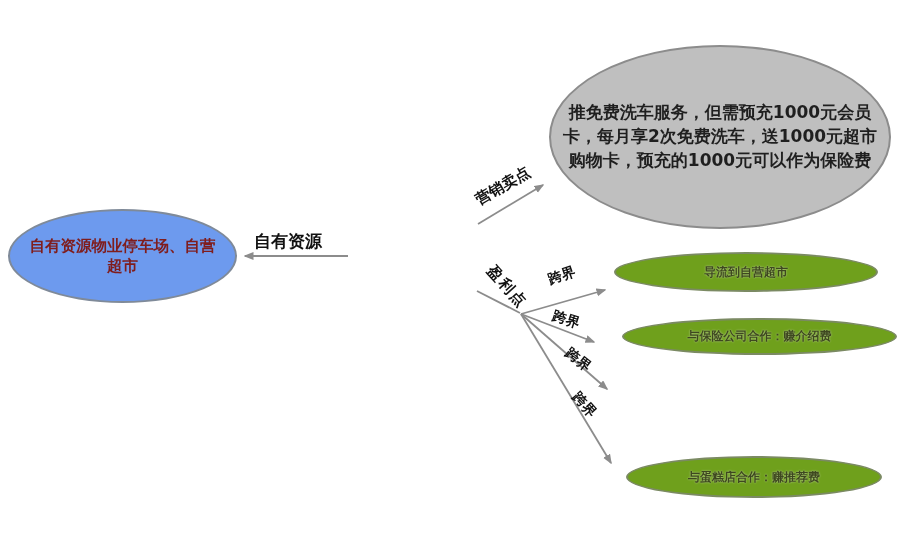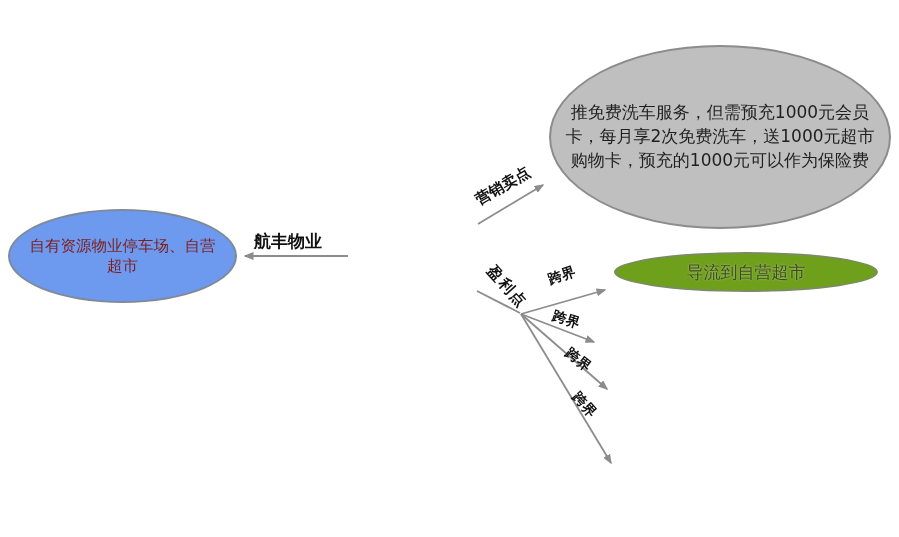--- a/index.html
+++ b/index.html
@@ -15,21 +15,21 @@
 
   .node {
     position: absolute;
     display: flex;
     align-items: center;
     justify-content: center;
     text-align: center;
     box-sizing: border-box;
     color: #1a1a1a;
   }
-  .ellipse { border-radius: 50%; }
+  .ellipse { border-radius: 50%; font-weight: bold; }
 
   .node-center {
     left: 349px; top: 213px; width: 128px; height: 78px;
     background: #d4d92b;
     border: 2px solid #8f9054;
     font-size: 23px; font-weight: bold; color: #262626;
     letter-spacing: 1px;
   }
   .node-left {
     left: 8px; top: 209px; width: 229px; height: 94px;
@@ -43,21 +43,21 @@
     left: 549px; top: 45px; width: 342px; height: 184px;
     background: #bfbfbf;
     border: 2px solid #8c8c8c;
     font-size: 17px; color: #1f1f1f;
   }
   .node-marketing .txt { width: 324px; line-height: 1.4; }
 
   .node-green {
     background: #6fa01c;
     border: 2px solid #7b8a63;
-    font-size: 17px;
+    font-size: 12px;
     color: #3e481f;
     text-shadow: 0 0 2px rgba(255,255,255,0.55);
   }
   .node-green .txt { line-height: 1.2; white-space: nowrap; }
   .node-g1 { left: 614px; top: 252px; width: 264px; height: 40px; }
   .node-g2 { left: 622px; top: 318px; width: 275px; height: 37px; }
   .node-g3 { left: 626px; top: 386px; width: 246px; height: 40px; }
   .node-g4 { left: 626px; top: 456px; width: 256px; height: 42px; }
 
   .edge-label {
@@ -100,22 +100,28 @@
   </div>
 
 
   <div class="node node-marketing ellipse">
     <span class="txt">推免费洗车服务，但需预充1000元会员卡，每月享2次免费洗车，送1000元超市购物卡，预充的1000元可以作为保险费</span>
   </div>
 
   <div class="node node-green node-g1 ellipse">
     <span class="txt">导流到自营超市</span>
   </div>
+  <div class="node node-green node-g2 ellipse">
+    <span class="txt">与保险公司合作：赚介绍费</span>
+  </div>
+  <div class="node node-green node-g4 ellipse">
+    <span class="txt">与蛋糕店合作：赚推荐费</span>
+  </div>
 
-  <div class="edge-label lbl-own">航丰物业</div>
+  <div class="edge-label lbl-own">自有资源</div>
   <div class="edge-label lbl-marketing">营销卖点</div>
   <div class="edge-label lbl-profit">盈利点</div>
   <div class="edge-label lbl-cross lbl-c1">跨界</div>
   <div class="edge-label lbl-cross lbl-c2">跨界</div>
   <div class="edge-label lbl-cross lbl-c3">跨界</div>
   <div class="edge-label lbl-cross lbl-c4">跨界</div>
 
 </div>
 
 </body></html>

